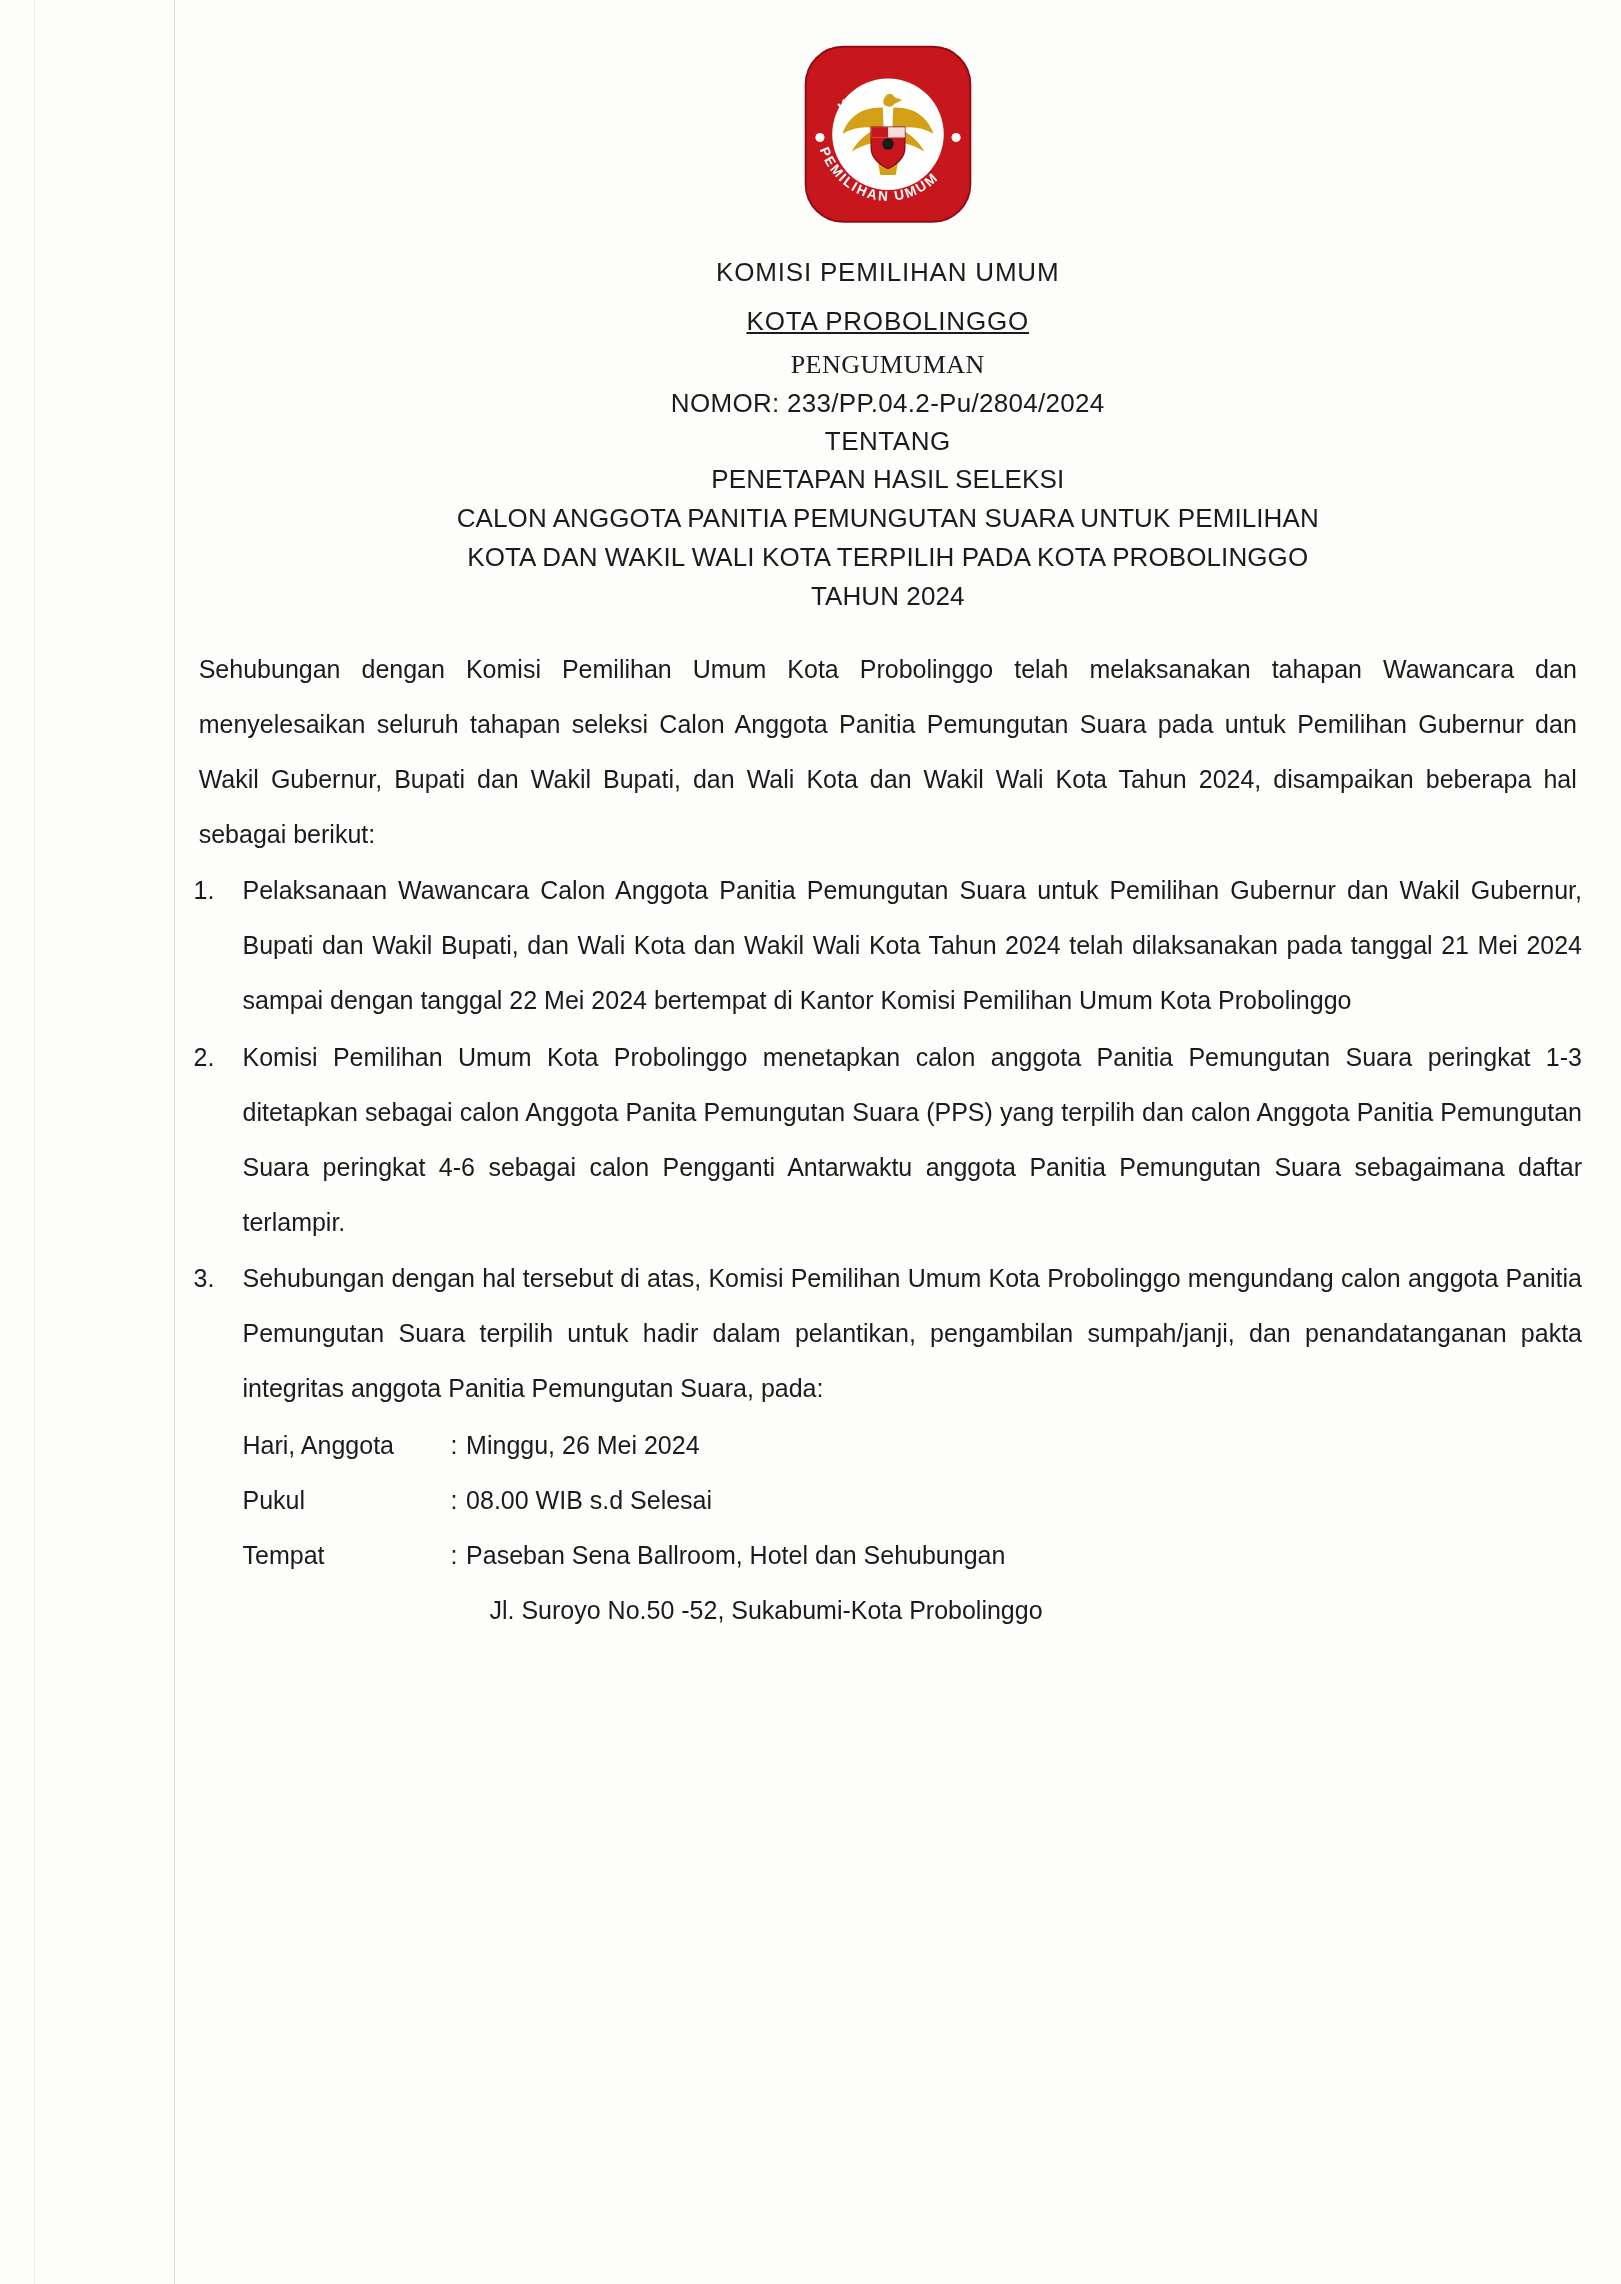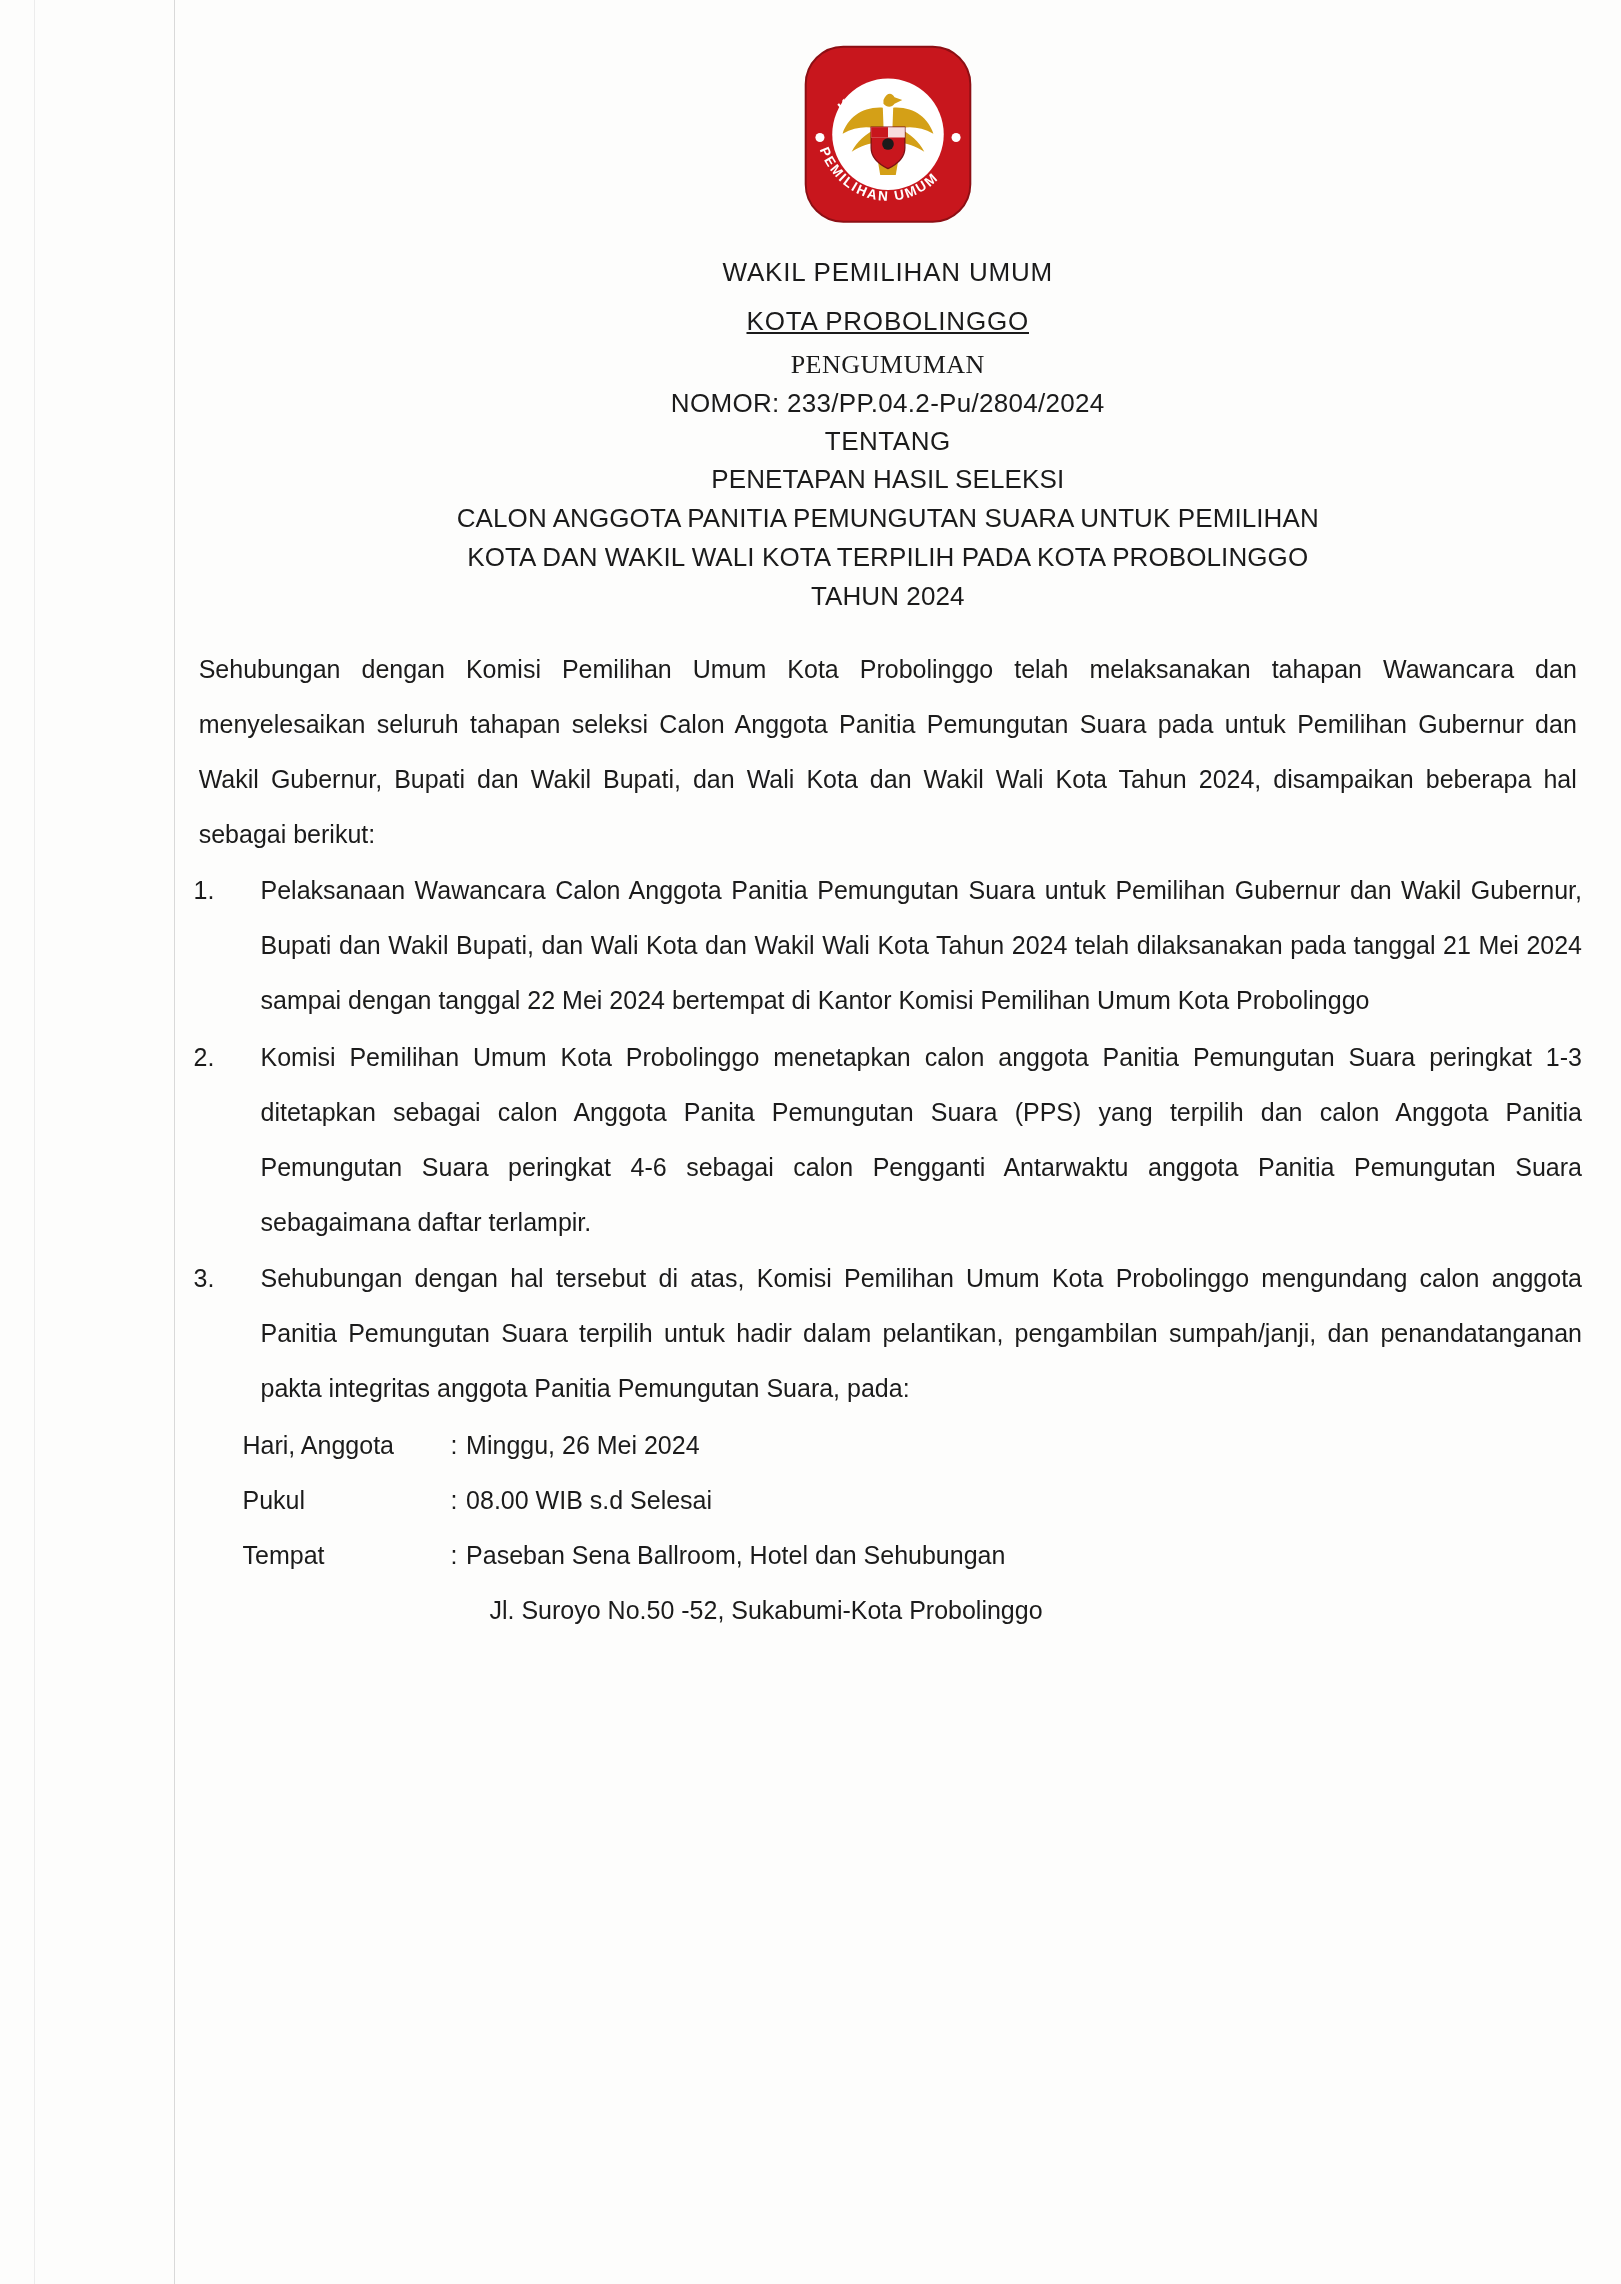--- a/index.html
+++ b/index.html
@@ -120,21 +120,20 @@
   }
   ol.items > li .num {
     position: absolute;
     left: 0;
     top: 0;
     width: 36px;
     text-align: left;
   }
   ol.items > li .txt {
     display: block;
-    margin-left: 18px;
   }
 
   
   .details {
     margin-top: 2.6px;
     padding-left: 49px;
   }
   .drow {
     display: flex;
     line-height: 55px;
@@ -195,21 +194,21 @@
             <textPath href="#arcTop" startOffset="18%">KOMISI</textPath>
           </text>
           <text font-family="Liberation Sans, sans-serif" font-size="21" font-weight="bold" fill="#ffffff" letter-spacing="3">
             <textPath href="#arcBottom" startOffset="6%">PEMILIHAN UMUM</textPath>
           </text>
         </svg>
       </div>
     </div>
 
     <div class="hdr">
-      <div class="l-kpu">WAKIL PEMILIHAN UMUM</div>
+      <div class="l-kpu">KOMISI PEMILIHAN UMUM</div>
       <div class="l-kota">KOTA PROBOLINGGO</div>
       <div class="l-peng">PENGUMUMAN</div>
       <div class="l-nomor">NOMOR: 233/PP.04.2-Pu/2804/2024</div>
       <div class="l-tentang">TENTANG</div>
       <div class="l-sub">PENETAPAN HASIL SELEKSI</div>
       <div class="l-sub wide">CALON ANGGOTA PANITIA PEMUNGUTAN SUARA UNTUK PEMILIHAN</div>
       <div class="l-sub wide">KOTA DAN WAKIL WALI KOTA TERPILIH PADA KOTA PROBOLINGGO</div>
       <div class="l-sub">TAHUN 2024</div>
     </div>
 

